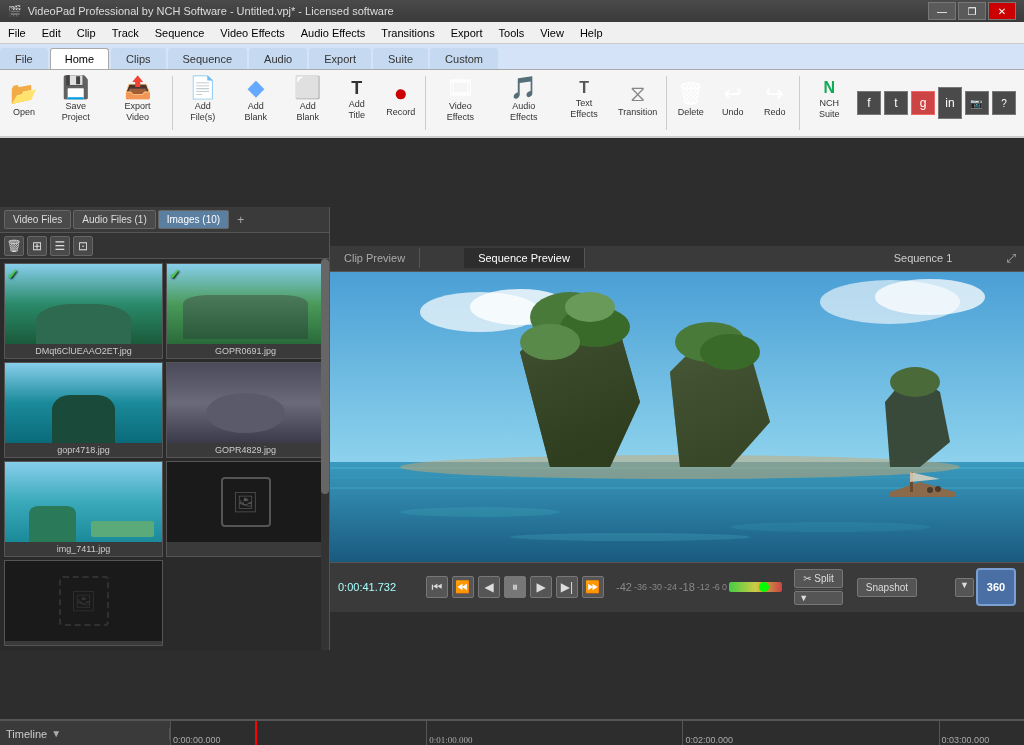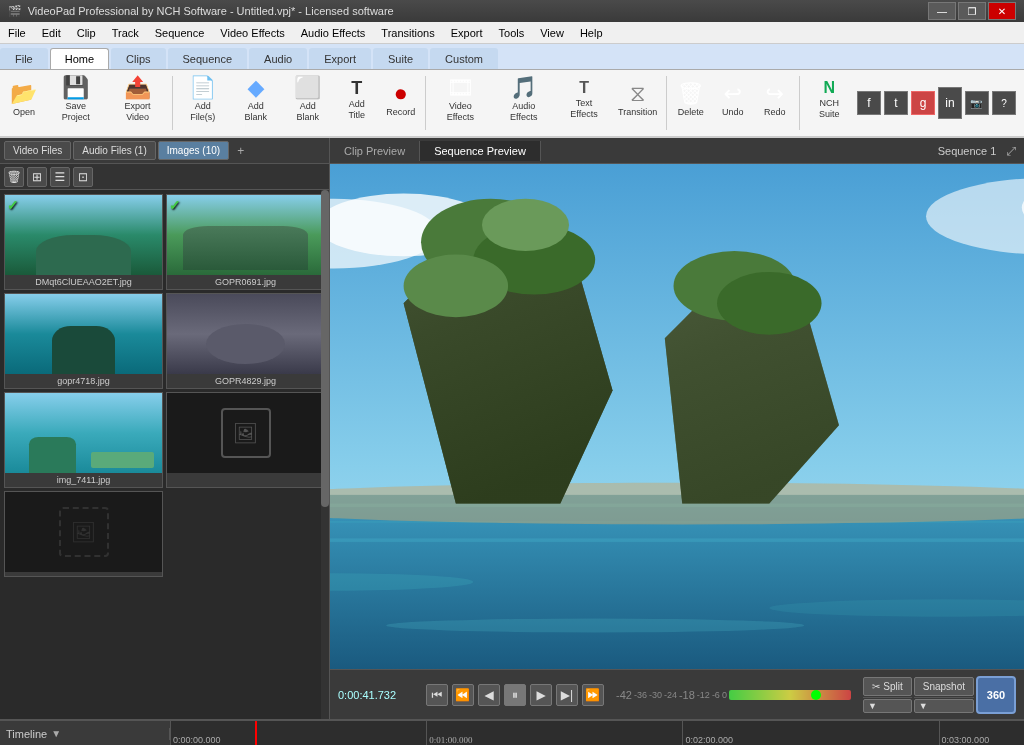--- a/index.html
+++ b/index.html
@@ -182,21 +182,21 @@
   <div style="margin-left:auto;display:flex;align-items:center;gap:3px;padding-right:4px;">
     <div style="width:24px;height:24px;background:#4a4a4a;border:1px solid #777;display:flex;align-items:center;justify-content:center;font-size:12px;cursor:pointer;">f</div>
     <div style="width:24px;height:24px;background:#4a4a4a;border:1px solid #777;display:flex;align-items:center;justify-content:center;font-size:12px;cursor:pointer;">t</div>
     <div style="width:24px;height:24px;background:#c44;border:1px solid #e66;display:flex;align-items:center;justify-content:center;font-size:12px;cursor:pointer;color:#fff;">g</div>
     <div style="width:24px;height:32px;background:#4a4a4a;border:1px solid #777;display:flex;align-items:center;justify-content:center;font-size:12px;cursor:pointer;">in</div>
     <div style="width:24px;height:24px;background:#4a4a4a;border:1px solid #777;display:flex;align-items:center;justify-content:center;font-size:10px;cursor:pointer;">📷</div>
     <div style="width:24px;height:24px;background:#4a4a4a;border:1px solid #777;display:flex;align-items:center;justify-content:center;font-size:10px;cursor:pointer;">?</div>
   </div>
 </div>
 
-<div id="main" style="display:flex;height:calc(745px - 22px - 22px - 26px - 68px - 26px);">
+<div id="main" style="display:flex;height:calc(745px - 22px - 22px - 26px - 68px - 26px);align-items:center;">
 
   <div id="left-panel" style="width:330px;background:#2d2d2d;display:flex;flex-direction:column;border-right:1px solid #555;">
 
     <div id="media-tabs" style="height:26px;background:#3a3a3a;display:flex;align-items:center;border-bottom:1px solid #555;padding:0 4px;gap:2px;">
       <div class="media-tab">Video Files</div>
       <div class="media-tab">Audio Files (1)</div>
       <div class="media-tab active">Images (10)</div>
       <div class="media-tab-add">+</div>
     </div>
 
@@ -276,21 +276,21 @@
       </div>
 
       <div style="position:absolute;right:0;top:0;width:8px;height:100%;background:#333;">
         <div style="width:100%;height:60%;background:#666;border-radius:4px;top:0;position:absolute;"></div>
       </div>
     </div>
   </div>
 
   <div id="preview-area" style="flex:1;background:#2d2d2d;display:flex;flex-direction:column;">
 
-    <div id="preview-tabs" style="height:26px;background:#3a3a3a;display:flex;align-items:center;border-bottom:1px solid #555;">
+    <div id="preview-tabs" style="height:26px;background:#3a3a3a;display:flex;align-items:center;border-bottom:1px solid #555;gap:44px;">
       <div class="preview-tab">Clip Preview</div>
       <div class="preview-tab active">Sequence Preview</div>
       <div id="preview-title" style="margin-left:auto;padding-right:10px;color:#ccc;font-size:11px;">Sequence 1</div>
       <div id="preview-maximize" style="margin-right:8px;cursor:pointer;color:#aaa;font-size:12px;">⤢</div>
     </div>
 
     <div id="preview-video" style="flex:1;background:#111;overflow:hidden;position:relative;">
 
       <svg width="100%" height="100%" viewBox="0 0 694 290" preserveAspectRatio="xMidYMid slice" xmlns="http://www.w3.org/2000/svg">
 
@@ -384,21 +384,21 @@
           <div id="vol-indicator" style="width:10px;height:10px;background:#0f0;border-radius:50%;position:absolute;right:25%;top:-0px;"></div>
         </div>
       </div>
 
       <div id="split-snap-area" style="display:flex;gap:2px;align-items:center;margin-left:8px;">
         <div style="display:flex;flex-direction:column;gap:1px;">
           <div class="split-btn">✂ Split</div>
           <div style="width:100%;height:1px;background:#555;"></div>
           <div class="split-btn" style="font-size:9px;padding:1px 4px;">▼</div>
         </div>
-        <div style="display:flex;flex-direction:column;gap:1px;">
+        <div style="display:flex;flex-direction:row;gap:19px;margin-left:12px;">
           <div class="split-btn">Snapshot</div>
           <div style="width:100%;height:1px;background:#555;"></div>
           <div class="split-btn" style="font-size:9px;padding:1px 4px;">▼</div>
         </div>
         <div id="btn-360" style="width:40px;height:38px;background:#4a6fa5;border:2px solid #7a9fd5;border-radius:4px;color:#fff;font-size:11px;font-weight:bold;cursor:pointer;display:flex;align-items:center;justify-content:center;">360</div>
       </div>
     </div>
   </div>
 </div>
 

